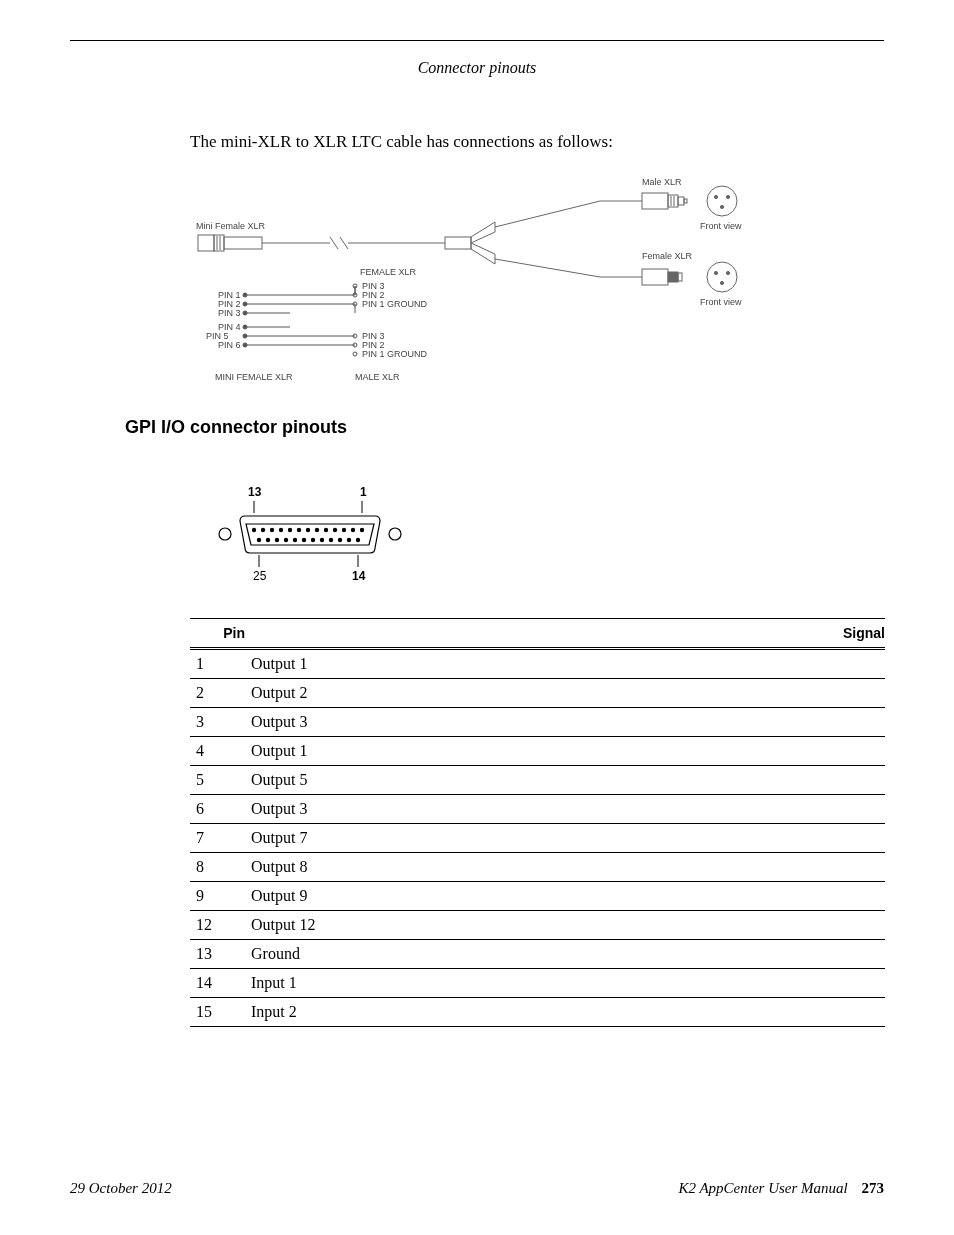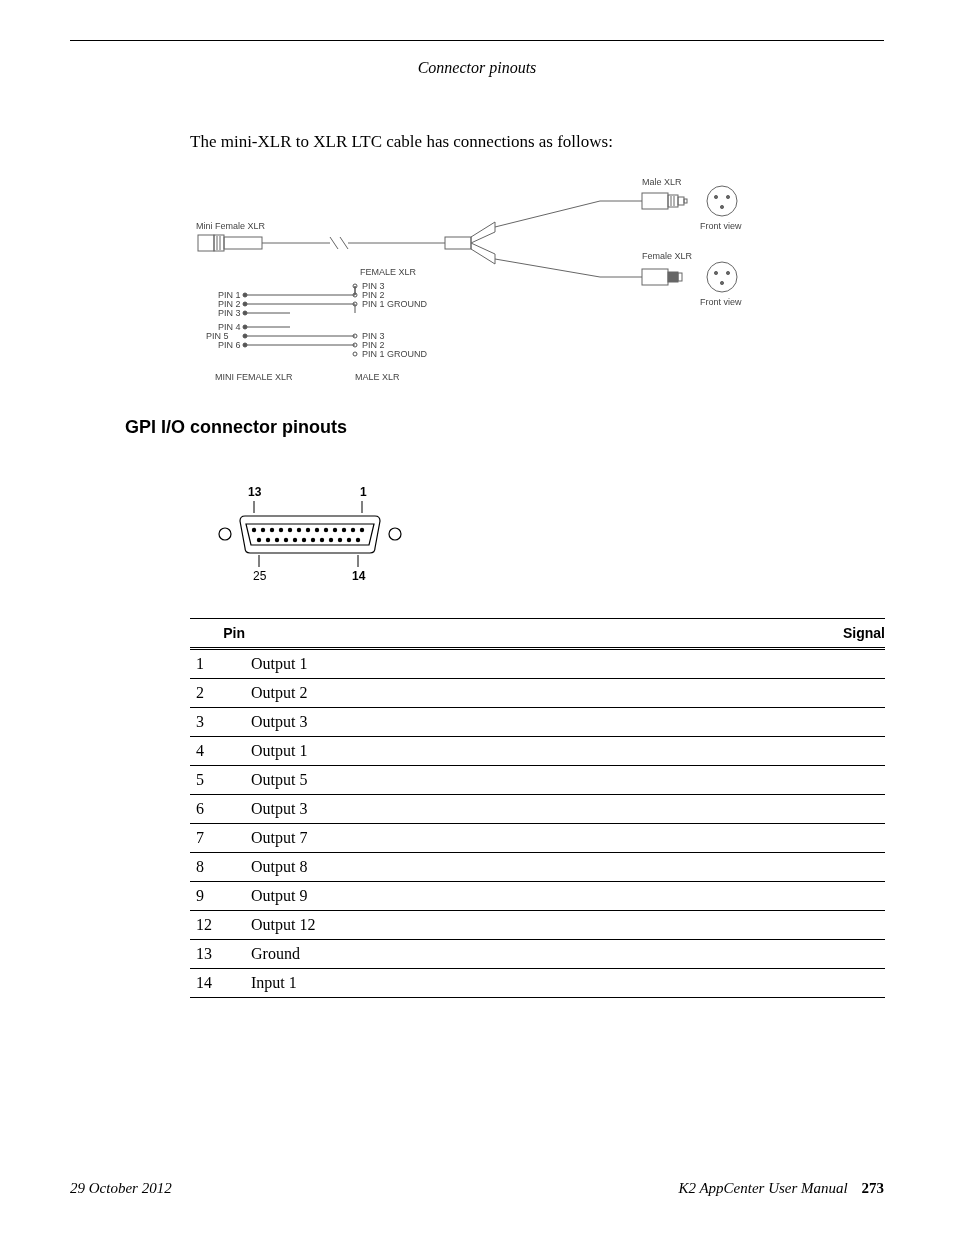--- a/index.html
+++ b/index.html
@@ -302,20 +302,24 @@
           <td>Output 12</td>
         </tr>
         <tr>
           <td>13</td>
           <td>Ground</td>
         </tr>
         <tr>
           <td>14</td>
           <td>Input 1</td>
         </tr>
+        <tr>
+          <td>15</td>
+          <td>Input 2</td>
+        </tr>
       </tbody>
   </table>
 
 </div>
 
 <div class="footer">
   <span class="date">29 October 2012</span>
   <span>
     <span class="manual">K2 AppCenter User Manual</span>
     <span class="page">273</span>

